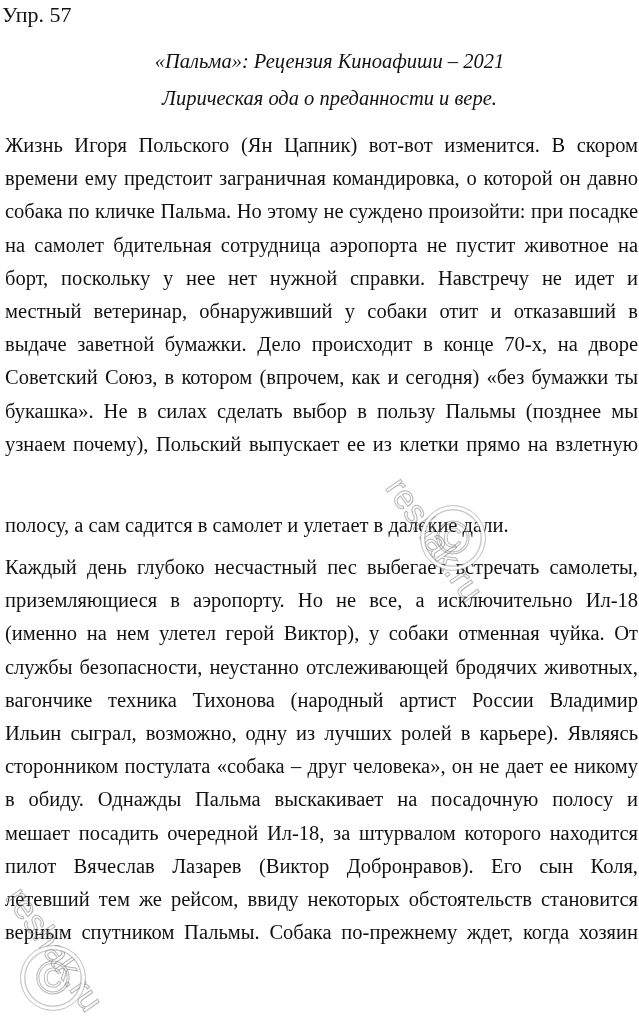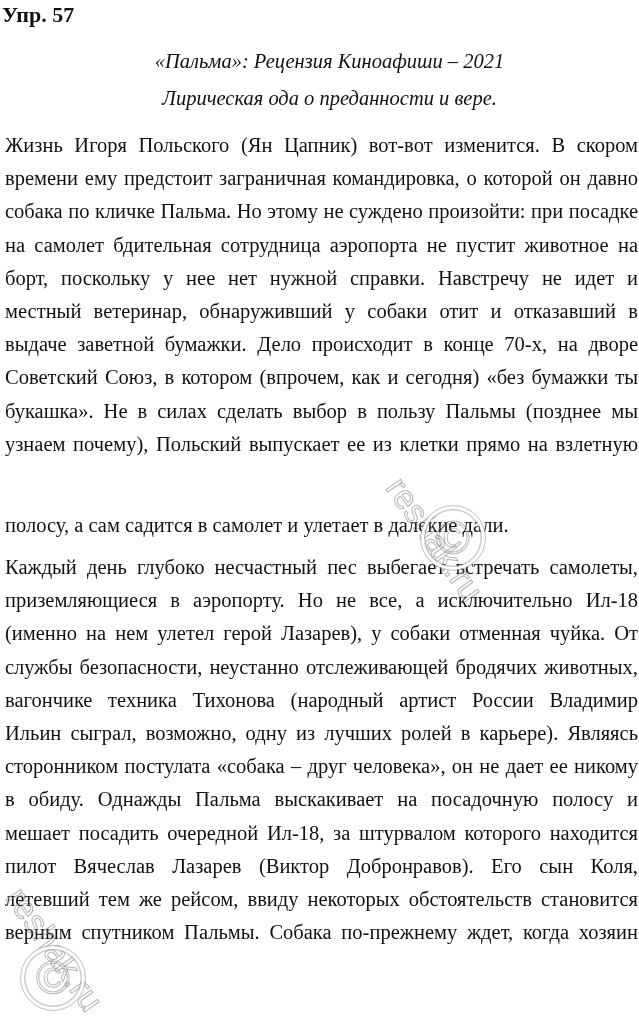--- a/index.html
+++ b/index.html
@@ -12,21 +12,21 @@
       height: 1033px;
       overflow: hidden;
       position: relative;
       font-family: "Liberation Serif", "DejaVu Serif", serif;
       color: #111111;
     }
     .exercise-label {
       position: absolute;
       left: 2px;
       top: 2px;
-      font-weight: bold;
+      font-weight: normal;
       font-size: 22px;
       line-height: 26px;
       letter-spacing: 0px;
     }
     .heading {
       position: absolute;
       left: 0;
       width: 639px;
       text-align: center;
       font-style: italic;
@@ -105,21 +105,21 @@
     <div class="line">выдаче заветной бумажки. Дело происходит в конце 70-х, на дворе</div>
     <div class="line">Советский Союз, в котором (впрочем, как и сегодня) «без бумажки ты</div>
     <div class="line">букашка». Не в силах сделать выбор в пользу Пальмы (позднее мы</div>
     <div class="line">узнаем почему), Польский выпускает ее из клетки прямо на взлетную</div>
     <div class="line last">полосу, а сам садится в самолет и улетает в далекие дали.</div>
   </div>
   <div class="para-gap"></div>
   <div>
     <div class="line">Каждый день глубоко несчастный пес выбегает встречать самолеты,</div>
     <div class="line">приземляющиеся в аэропорту. Но не все, а исключительно Ил-18</div>
-    <div class="line">(именно на нем улетел герой Лазарев), у собаки отменная чуйка. От</div>
+    <div class="line">(именно на нем улетел герой Виктор), у собаки отменная чуйка. От</div>
     <div class="line">службы безопасности, неустанно отслеживающей бродячих животных,</div>
     <div class="line">вагончике техника Тихонова (народный артист России Владимир</div>
     <div class="line">Ильин сыграл, возможно, одну из лучших ролей в карьере). Являясь</div>
     <div class="line">сторонником постулата «собака – друг человека», он не дает ее никому</div>
     <div class="line">в обиду. Однажды Пальма выскакивает на посадочную полосу и</div>
     <div class="line">мешает посадить очередной Ил-18, за штурвалом которого находится</div>
     <div class="line">пилот Вячеслав Лазарев (Виктор Добронравов). Его сын Коля,</div>
     <div class="line">летевший тем же рейсом, ввиду некоторых обстоятельств становится</div>
     <div class="line">верным спутником Пальмы. Собака по-прежнему ждет, когда хозяин</div>
   </div>

